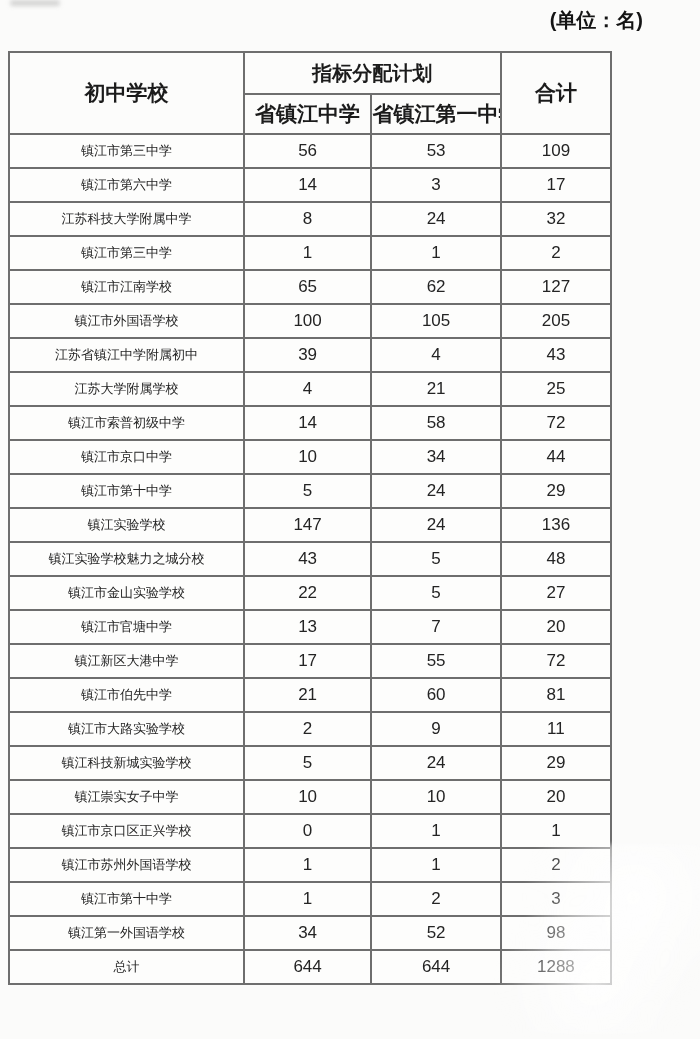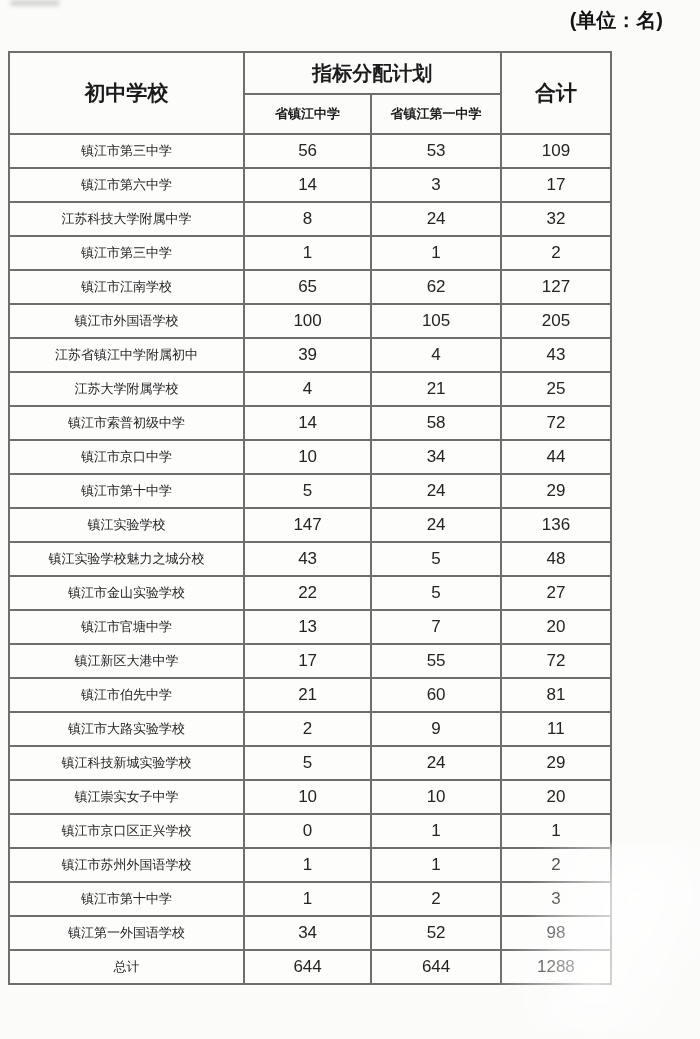--- a/index.html
+++ b/index.html
@@ -16,21 +16,21 @@
     margin: 0;
     padding-top: 9px;
     text-align: center;
     font-size: 27px;
     font-weight: bold;
     letter-spacing: 1px;
     color: #141414;
   }
   .unit-note {
     margin-top: 7px;
-    padding-right: 37px;
+    padding-right: 57px;
     text-align: right;
     font-size: 20px;
     font-weight: bold;
     color: #141414;
   }
   table.quota-table {
     border-collapse: collapse;
     table-layout: fixed;
     width: 604px;
     margin: 17px 0 0 8px;
@@ -45,21 +45,21 @@
     overflow: hidden;
     white-space: nowrap;
   }
   .quota-table thead th {
     font-weight: bold;
     color: #1b1b1b;
     background: #fcfcfb;
   }
   .th-school, .th-total { font-size: 21px; }
   .th-group  { font-size: 20px; height: 40px; }
-  .th-sub    { font-size: 13px; height: 38px; }
+  .th-sub    { font-size: 21px; height: 38px; }
   .quota-table tbody td {
     height: 32px;
     font-size: 17px;
     color: #242424;
   }
   .quota-table tbody td:first-child { font-size: 13px; margin-left: 47px; }
   
   .corner-smudge {
     position: absolute;
     left: 10px; top: 0;

